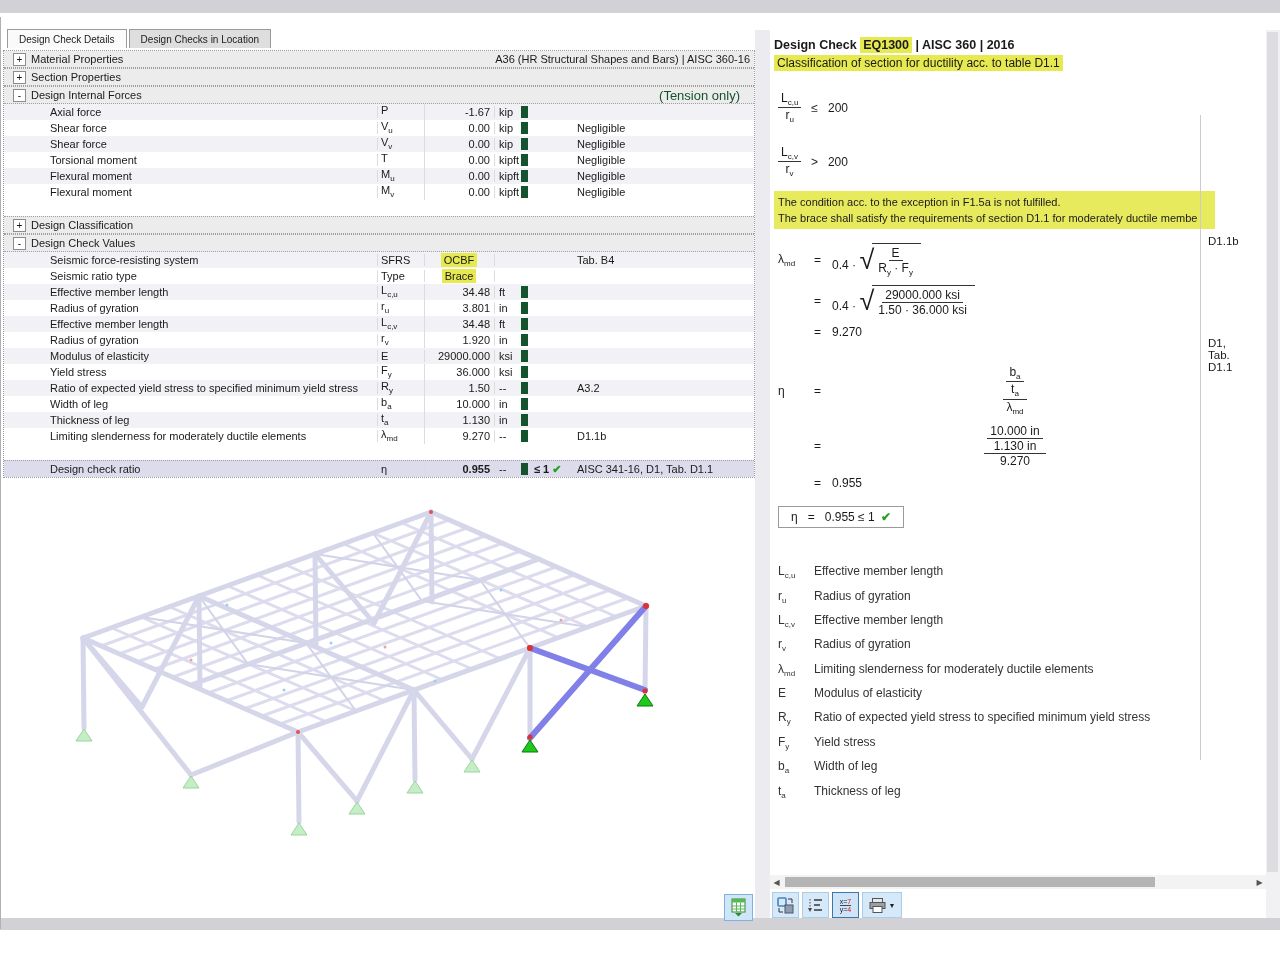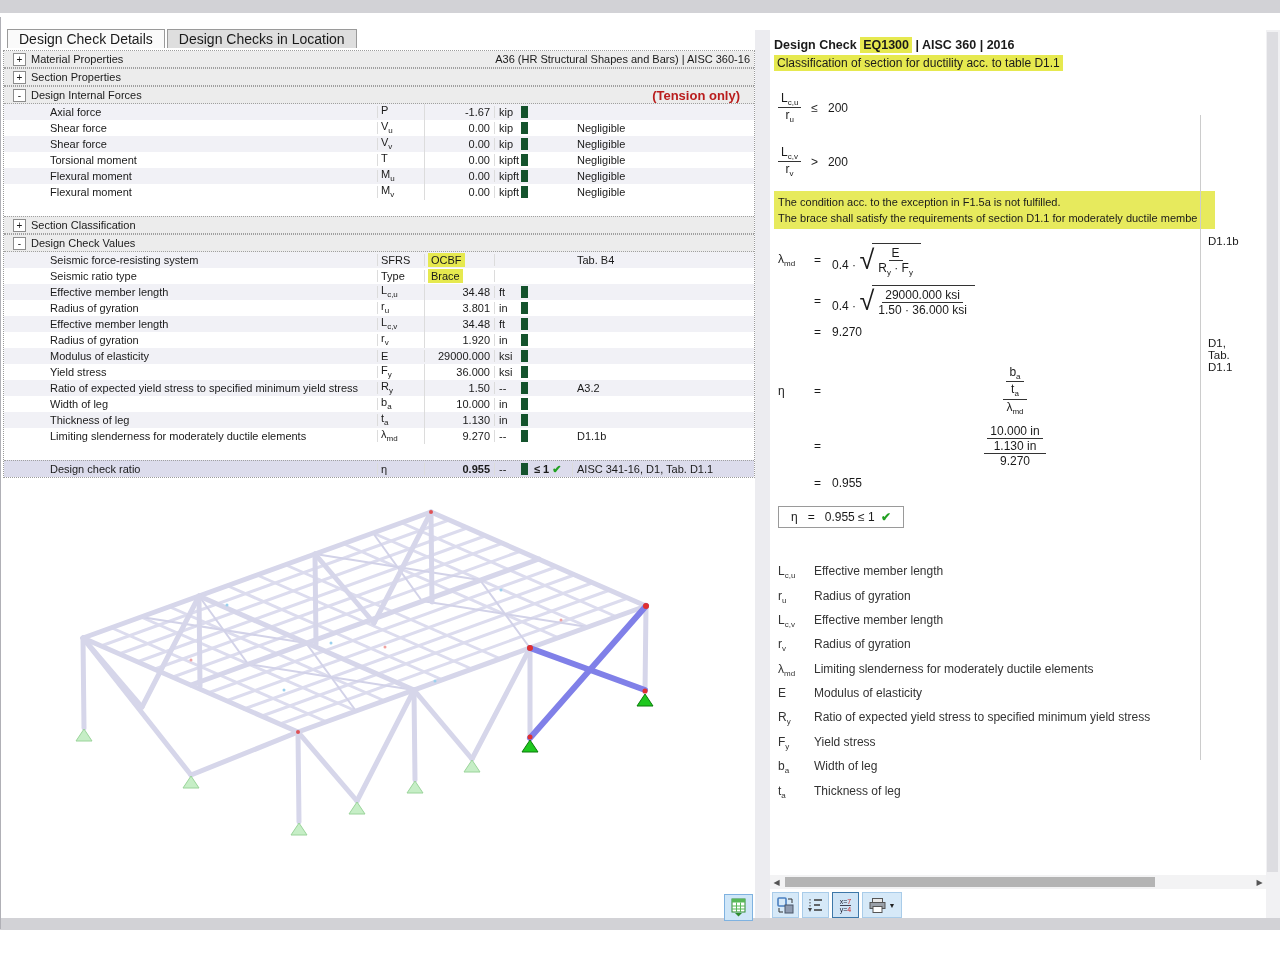--- a/index.html
+++ b/index.html
@@ -4,39 +4,39 @@
 <style>
   html,body{margin:0;padding:0;background:#fff;width:1280px;height:960px;
     font-family:"Liberation Sans",sans-serif;color:#1a1a1a;position:relative;overflow:hidden}
   .band{position:absolute;left:0;top:17;width:1280px;height:13px;background:#d2d2d6}
   .bottomband{position:absolute;left:0;top:918px;width:1280px;height:12px;background:#d2d2d6}
   .winframe{position:absolute;left:0;top:17px;width:1279px;height:912px;border-left:1px solid #b0b0b6;border-right:1px solid #b0b0b6;pointer-events:none}
 
   
   .left-panel{position:absolute;left:1px;top:30px;width:754px;height:888px;background:#fff}
   .tabbar{position:absolute;left:6px;top:-1px;height:20px;display:flex}
-  .tab{height:18px;padding:0 11px;font-size:14px;display:inline-flex;align-items:center;
+  .tab{height:18px;padding:0 11px;font-size:10px;display:inline-flex;align-items:center;
     border:1px solid #9a9a9a;border-bottom:none;background:#dedede;margin-right:2px;cursor:default}
   .tab.active{background:#fafafa;font-weight:normal}
   .ttable{position:absolute;left:2px;top:20px;width:750px;border:1px dotted #9b9b9b;font-size:11px;background:#fff}
   .r{height:16px;display:flex;align-items:center;white-space:nowrap;overflow:hidden}
   .r.a{background:#f1f1f6}
   .r.g{background:#ececec;border-top:1px dotted #a0a0a0;border-bottom:1px dotted #a0a0a0}
   .r.g:first-child{border-top:none}
   .r.ratio{background:#dcdcec;border-top:1px dotted #a0a0a0}
   .tgap{height:16px;background:#fff}
   .expbox{width:11px;height:11px;border:1px solid #8c8c8c;background:#fff;margin:0 5px 0 9px;
     display:inline-flex;align-items:center;justify-content:center;font-size:10px;line-height:9px}
   .glabel{flex:0 0 auto}
   .ginfo{flex:1 1 auto;text-align:right;padding-right:4px}
-  .ginfo.tension{color:#b91c1c;font-weight:bold;font-size:13px;padding-right:14px}
+  .ginfo.tension{color:#14532d;font-weight:normal;font-size:13px;padding-right:14px}
   .n{flex:0 0 374px;padding-left:46px;box-sizing:border-box;border-right:1px solid #dcdcdc}
   .s{flex:0 0 47px;padding-left:3px;box-sizing:border-box;border-right:1px solid #dcdcdc}
   .v{flex:0 0 70px;text-align:right;padding-right:4px;box-sizing:border-box;border-right:1px solid #dcdcdc}
-  .v.left{text-align:left;padding-left:3px}
+  .v.left{text-align:center;padding-left:3px}
   .u{flex:0 0 33px;padding-left:4px;box-sizing:border-box;border-right:7px solid #14532d}
   .k{flex:0 0 45px;padding-left:6px;box-sizing:border-box;border-right:1px solid #dcdcdc}
   .f{flex:1 1 auto;padding-left:4px}
   sub{font-size:8px}
   .hl{background:#e6e94f;padding:1px 3px}
   .bold{font-weight:bold}
   .ok{color:#22a022;font-weight:bold;margin-left:3px}
   .export-btn{position:absolute;left:723px;top:864px;width:27px;height:25px;background:#cfe6f8;
     border:1px solid #7fb2e0;display:flex;align-items:center;justify-content:center}
 
@@ -155,21 +155,21 @@
       <span class="v">0.00</span>
       <span class="u">kipft</span>
       <span class="k"></span>
       <span class="f">Negligible</span>
     </div>
 
     <div class="tgap"></div>
 
     <div class="r g">
       <span class="expbox">+</span>
-      <span class="glabel">Section Classification</span>
+      <span class="glabel">Design Classification</span>
       <span class="ginfo"></span>
     </div>
     <div class="r g">
       <span class="expbox">-</span>
       <span class="glabel">Design Check Values</span>
       <span class="ginfo"></span>
     </div>
 
     <div class="r a">
       <span class="n">Seismic force-resisting system</span>

